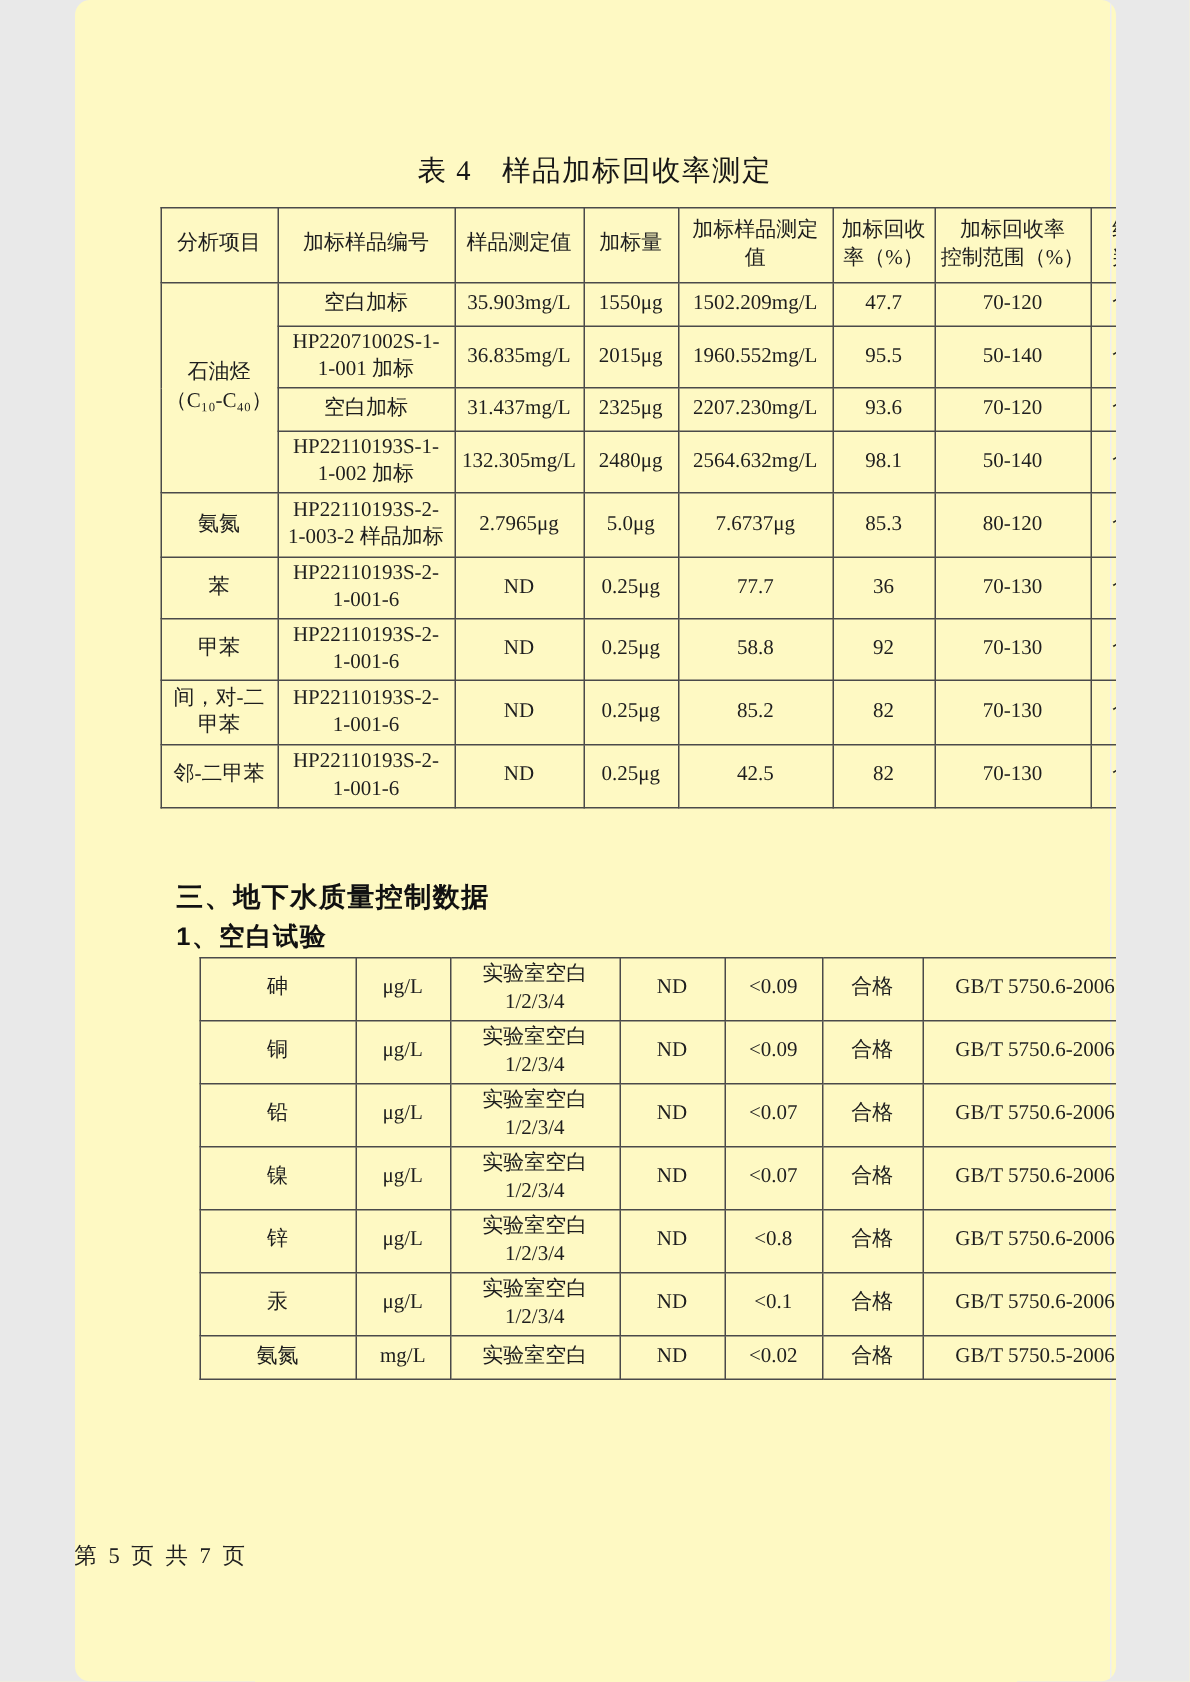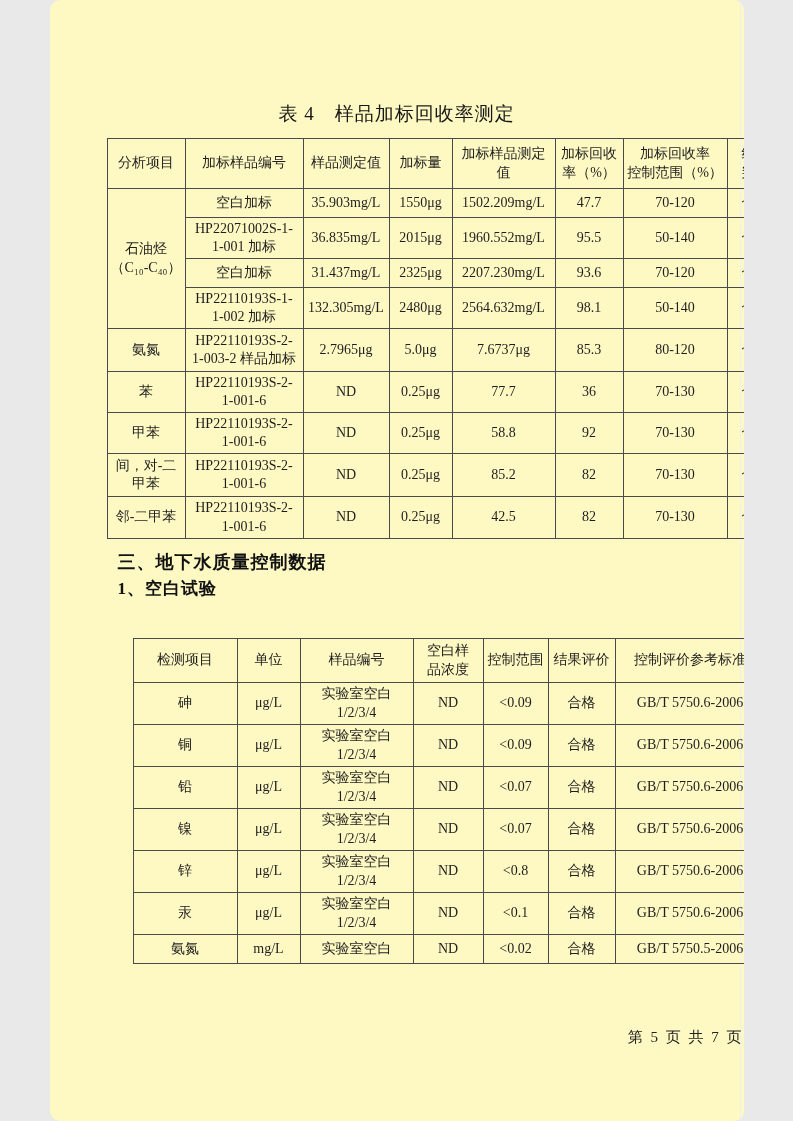--- a/index.html
+++ b/index.html
@@ -8,33 +8,33 @@
     background:#fef9c3;overflow:hidden;
     font-family:"Liberation Serif","DejaVu Serif",serif;color:#1e1e1e;border-radius:10px;
   }
   .artifact-dot{position:absolute;left:742px;top:30px;width:7px;height:7px;border-radius:50%;
     background:radial-gradient(circle at 40% 40%,#9a9a9a 0 1px,#d9d9d9 60%,transparent 75%);}
   .edge-line{position:absolute;right:3px;top:0;width:1px;height:100%;background:#efefef;}
   .tbl-title{position:absolute;left:0;width:100%;text-align:center;
     font-size:19px;letter-spacing:1px;color:#171717;}
   .t4-title{top:101px;}
   .t5-title{top:614px;font-size:18px;}
-  .heading{position:absolute;left:68px;font-family:Liberation Serif, serif;
-    font-weight:bold;color:#111;}
+  .heading{position:absolute;left:68px;font-family:Liberation Sans, sans-serif;
+    font-weight:bold;color:#111;margin-top:36px;}
   .h-section{top:550px;font-size:18px;letter-spacing:1px;}
   .h-sub{top:577px;font-size:17px;letter-spacing:1px;}
   table.doc{position:absolute;border-collapse:collapse;table-layout:fixed;}
   table.doc td{
     border:1px solid #4a4a4a;text-align:center;vertical-align:middle;
     font-size:14px;line-height:1.32;white-space:pre-line;
     padding:1px 2px;color:#1e1e1e;overflow:hidden;
   }
   .t4{top:138px;left:57px;width:677px;}
   .t5{top:638px;left:83px;width:632px;}
-  .footer{position:absolute;top:1028px;left:0;width:100%;text-align:right;
+  .footer{position:absolute;top:1028px;left:0;width:100%;text-align:left;
     font-size:15px;letter-spacing:2px;color:#222;}
 </style>
 </head>
 <body>
 
 <div class="page">
   <div class="artifact-dot"></div>
   <div class="edge-line"></div>
 
   <div class="tbl-title t4-title">表 4　样品加标回收率测定</div>
@@ -172,30 +172,20 @@
     <colgroup>
       <col style="width:104px">
         <col style="width:63px">
         <col style="width:113px">
         <col style="width:70px">
       <col style="width:65px">
         <col style="width:67px">
         <col style="width:150px">
     </colgroup>
     <tbody>
-      <tr style="height:44px">
-        <td>检测项目</td>
-        <td>单位</td>
-        <td>样品编号</td>
-        <td>空白样
-品浓度</td>
-        <td>控制范围</td>
-        <td>结果评价</td>
-        <td>控制评价参考标准</td>
-      </tr>
       <tr style="height:42px">
         <td>砷</td>
         <td>μg/L</td>
         <td>实验室空白
 1/2/3/4</td>
         <td>ND</td>
         <td>&lt;0.09</td>
         <td>合格</td>
         <td>GB/T 5750.6-2006</td>
       </tr>

